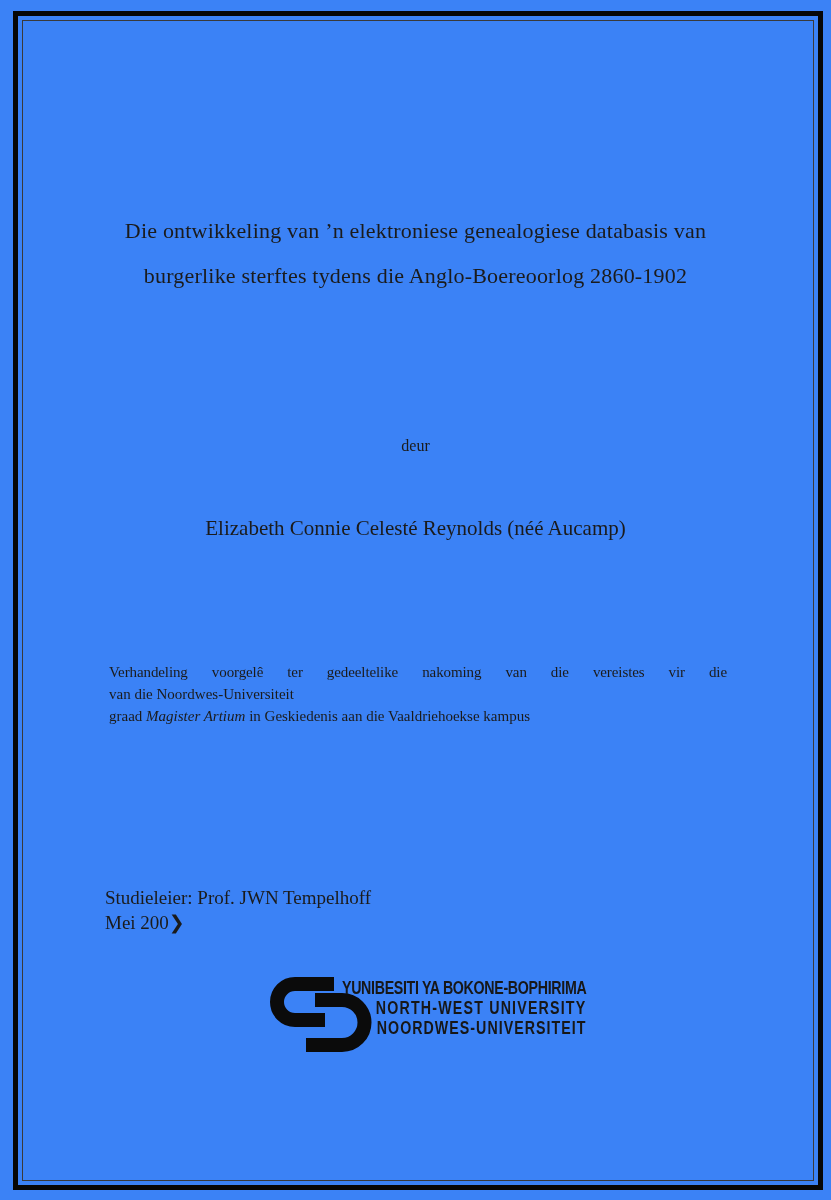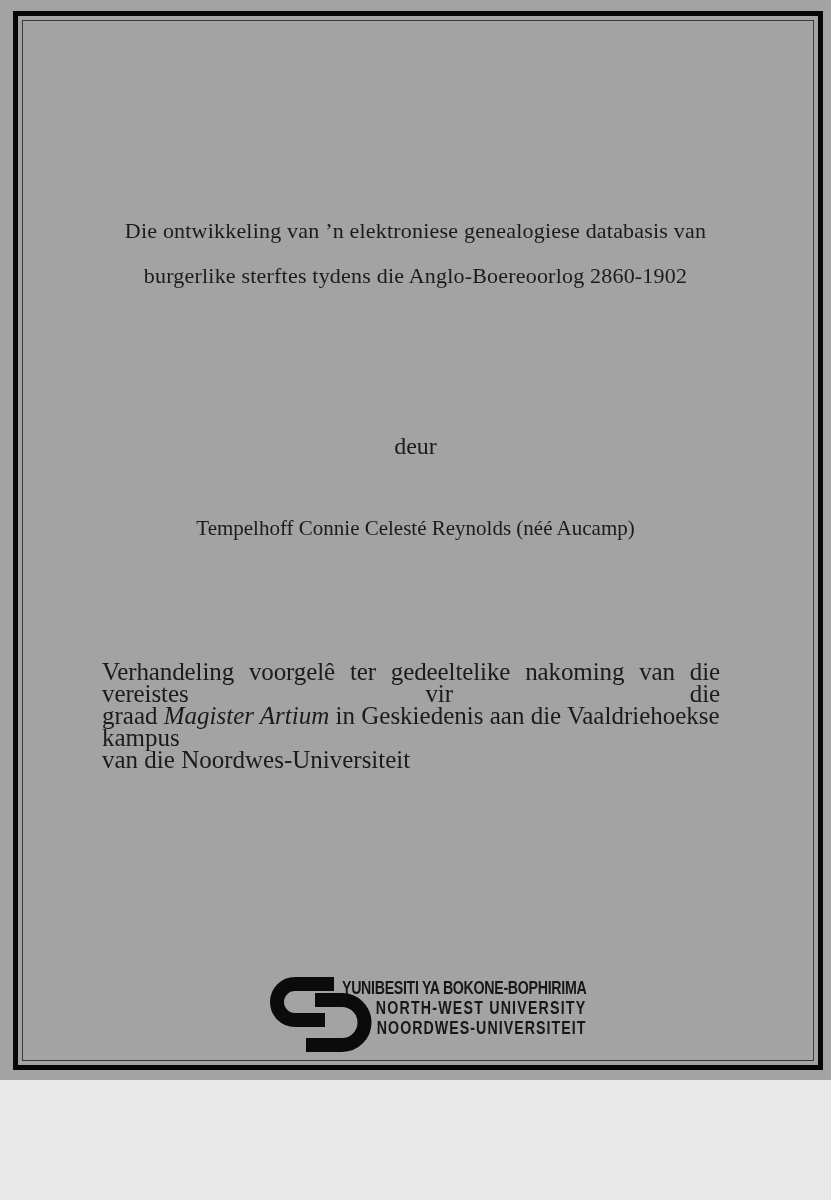--- a/index.html
+++ b/index.html
@@ -1,20 +1,20 @@
 <!DOCTYPE html>
 <html><head>
 <meta charset="utf-8">
 <style>
   html, body { margin: 0; padding: 0; background: #e8e8e8; }
   .page {
     position: relative;
-    width: 831px; height: 1080px;
+    width: 831px; height: 1200px;
     margin: 0 auto;
-    background: #a3a3a3;
+    background: #3b82f6;
     color: #1b1b1b;
     font-family: "Liberation Serif", serif;
     overflow: hidden;
   }
   .frame-outer {
     position: absolute;
     left: 13px; top: 11px; right: 8px; bottom: 10px;
     border: 5px solid #070707;
   }
   .frame-inner {
@@ -28,36 +28,36 @@
     text-align: center;
     font-size: 22px;
     line-height: 45px;
     letter-spacing: 0.2px;
     white-space: nowrap;
   }
   .byline {
     position: absolute;
     top: 434px; left: 0; right: 0;
     text-align: center;
-    font-size: 24px;
+    font-size: 16px;
     line-height: 24px;
   }
   .author-line {
     position: absolute;
     top: 513px; left: 0; right: 0;
     text-align: center;
     font-size: 21px;
     line-height: 30px;
     white-space: nowrap;
   }
   .submission {
     position: absolute;
-    top: 661px; left: 102px;
+    top: 661px; left: 109px;
     width: 618px;
-    font-size: 25px;
+    font-size: 15px;
     line-height: 22px;
   }
   .submission .line-justified {
     text-align: justify;
     text-align-last: justify;
     letter-spacing: -0.1px;
     white-space: nowrap; 
     white-space: normal;
   }
   .submission .italic { font-style: italic; }
@@ -103,28 +103,32 @@
   <div class="frame-outer"></div>
   <div class="frame-inner"></div>
 
   <div class="thesis-title">
     <div>Die ontwikkeling van ’n elektroniese genealogiese databasis van</div>
     <div>burgerlike sterftes tydens die Anglo-Boereoorlog 2860-1902</div>
   </div>
 
   <div class="byline">deur</div>
 
-  <div class="author-line">Tempelhoff Connie Celesté Reynolds (néé Aucamp)</div>
+  <div class="author-line">Elizabeth Connie Celesté Reynolds (néé Aucamp)</div>
 
   <div class="submission">
     <div class="line-justified">Verhandeling voorgelê ter gedeeltelike nakoming van die vereistes vir die</div>
+    <div>van die Noordwes-Universiteit</div>
     <div><span>graad </span><span class="italic">Magister Artium</span><span> in Geskiedenis aan die Vaaldriehoekse kampus</span></div>
-    <div>van die Noordwes-Universiteit</div>
   </div>
 
+  <div class="footer-block">
+    <div>Studieleier: Prof. JWN Tempelhoff</div>
+    <div>Mei 200❯</div>
+  </div>
 
   <div class="logo">
     <span class="logo-mark">
       <svg width="104" height="80" viewBox="0 0 104 80" xmlns="http://www.w3.org/2000/svg" aria-hidden="true">
 
         <path d="M 38 69 H 74 A 22.5 22.5 0 0 0 74 24 H 47" fill="none" stroke="#0b0b0b" stroke-width="14" stroke-linecap="butt"></path>
 
         <path d="M 66 8 H 27 A 18 18 0 0 0 27 44 H 57" fill="none" stroke="#0b0b0b" stroke-width="14" stroke-linecap="butt"></path>
       </svg>
     </span>

